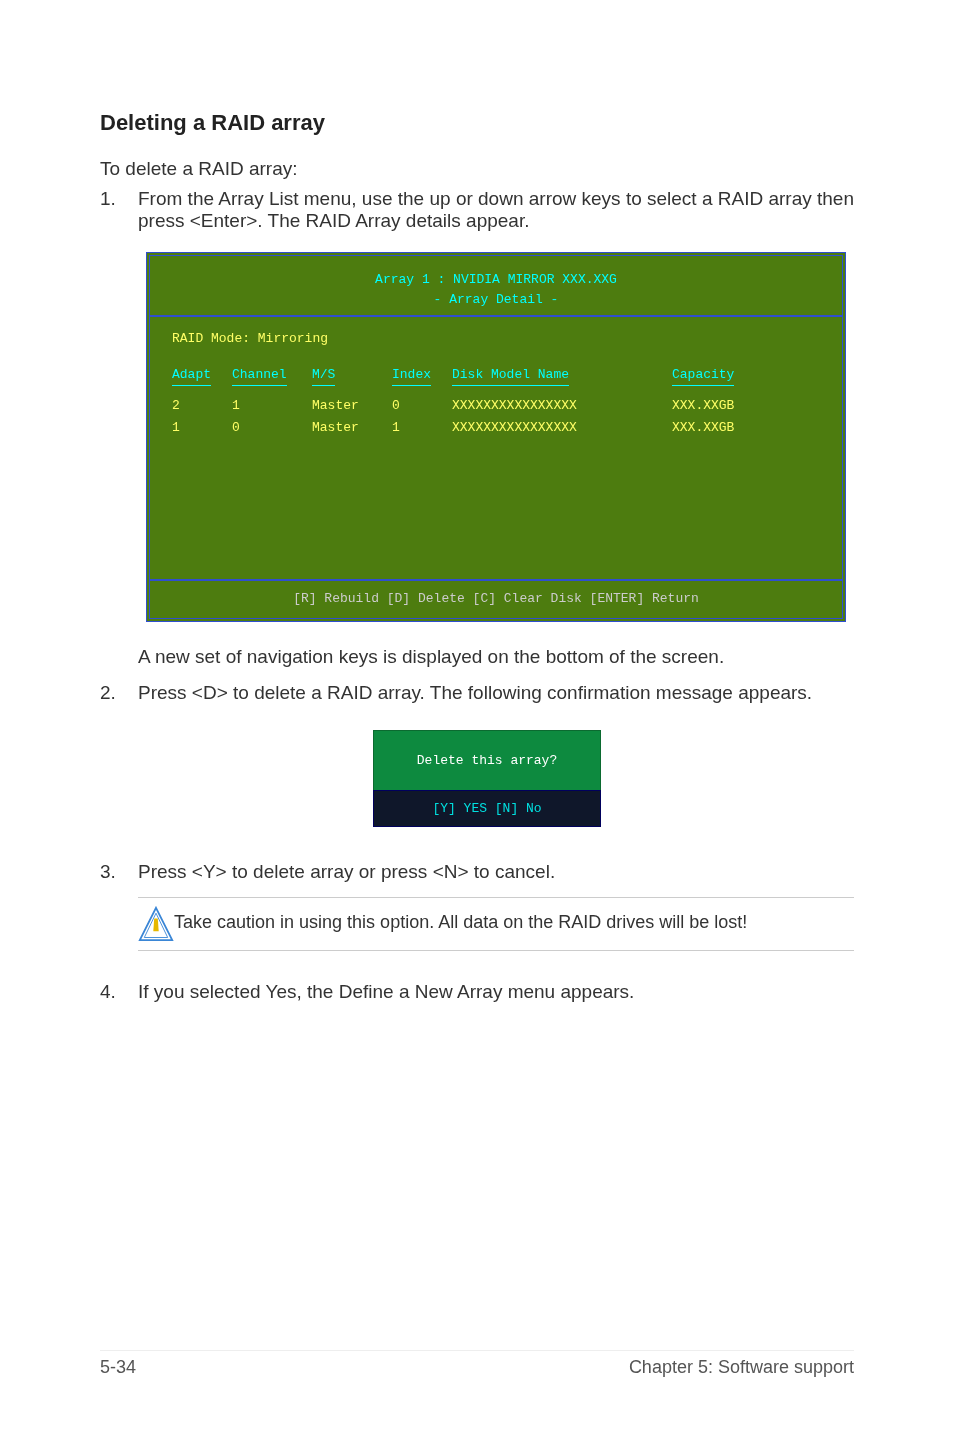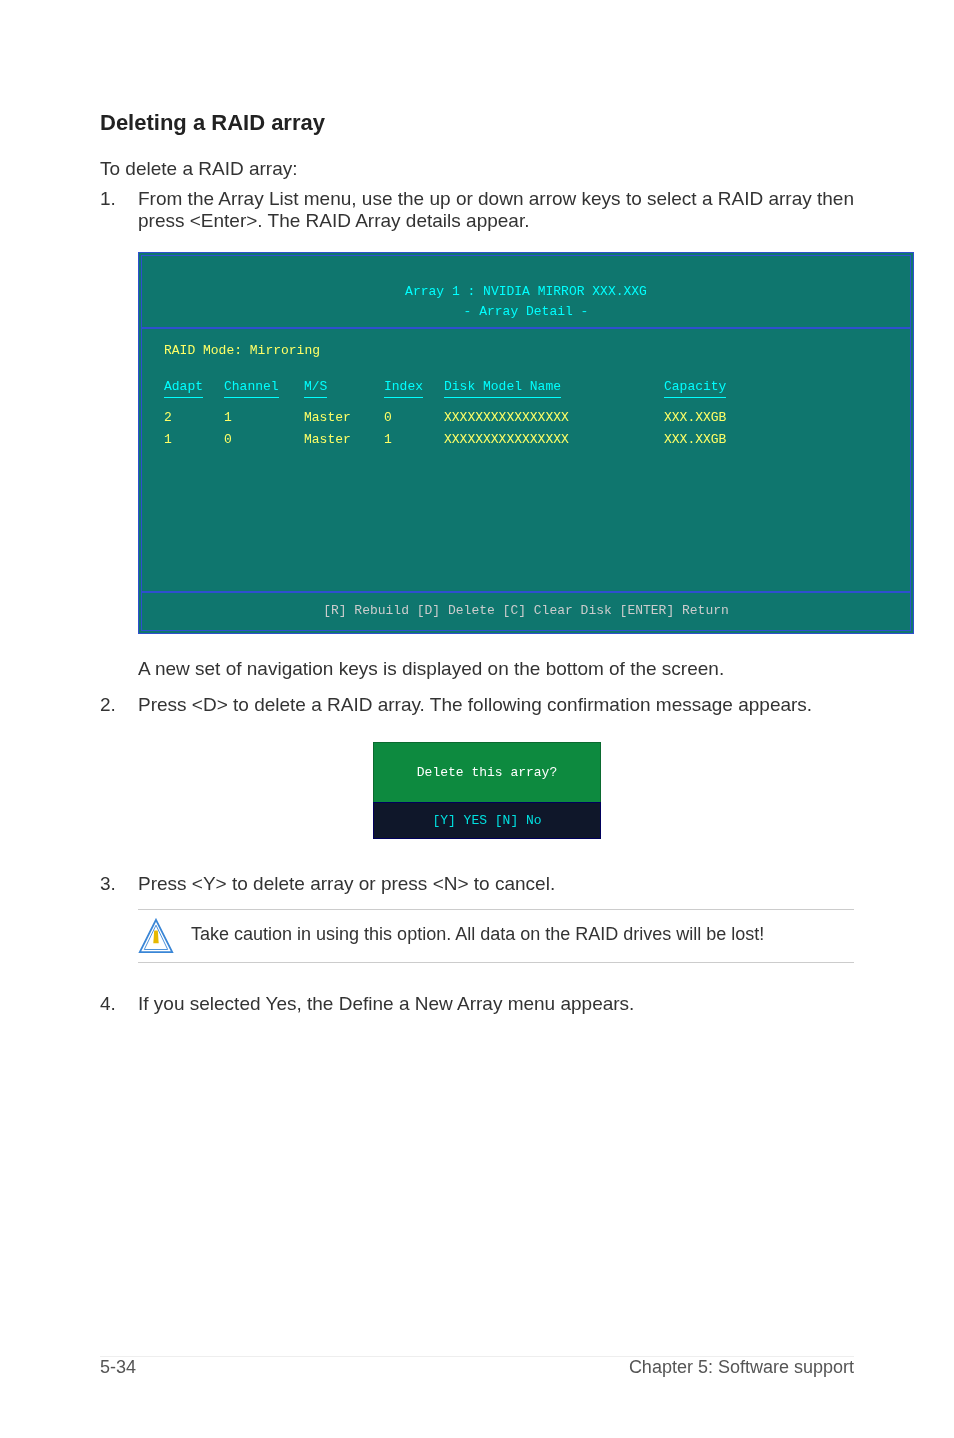--- a/index.html
+++ b/index.html
@@ -36,25 +36,25 @@
     flex-shrink: 0;
   }
   .numbered .txt {
     flex: 1;
   }
   .terminal-wrap {
     padding-left: 38px;
     margin: 20px 0 24px 0;
   }
   .terminal {
-    width: 776px;
+    width: 700px;
     margin: 0 auto;
-    background: #0f766e;
+    background: #4d7c0f;
     border: 4px double #2f4fcf;
-    padding: 20px 0 12px 0;
+    padding: 8px 0 12px 0;
     font-family: "Courier New", monospace;
     font-size: 13px;
   }
   .term-header {
     text-align: center;
     color: #00ffff;
     line-height: 1.5;
     padding: 6px 0 6px 0;
     border-bottom: 2px solid #2f4fcf;
     margin-bottom: 12px;
@@ -107,21 +107,21 @@
   }
   .dialog-bottom {
     background:#0f172a;
     color:#00e0e0;
     padding: 10px 8px;
     border:1px solid #00005C;
   }
   .notice-row {
     display:flex;
     align-items:flex-start;
-    gap: 17px;
+    gap: 0;
     margin: 8px 0 30px 38px;
     border-top: 1px solid #ccc;
     border-bottom: 1px solid #ccc;
     padding: 8px 0;
   }
   .notice-icon {
     width: 36px;
     height: 36px;
     flex-shrink:0;
   }
@@ -134,20 +134,21 @@
   .footer {
     position:absolute;
     bottom: 60px;
     left: 100px;
     right: 100px;
     display:flex;
     justify-content: space-between;
     font-size: 18px;
     color:#555;
     border-top: 1px solid #eee;
+    padding-top: 6px;
   }
 </style>
 </head>
 <body>
 
 <div class="section-title">Deleting a RAID array</div>
 <div class="intro">To delete a RAID array:</div>
 
 <div class="numbered">
   <div class="num">1.</div>

